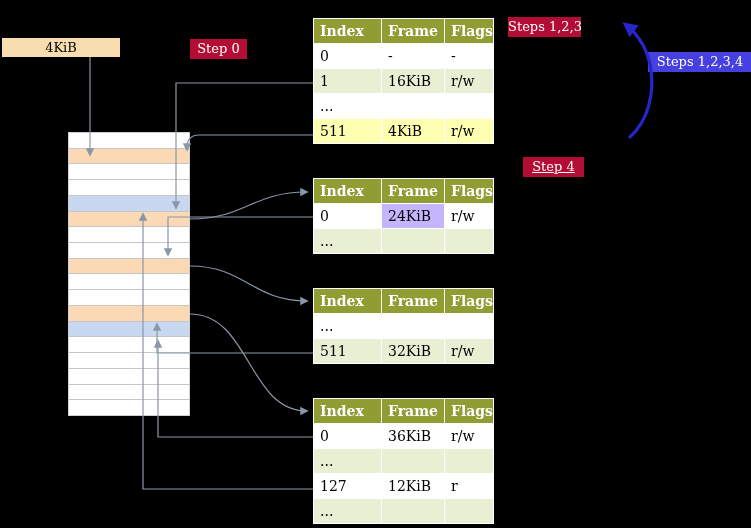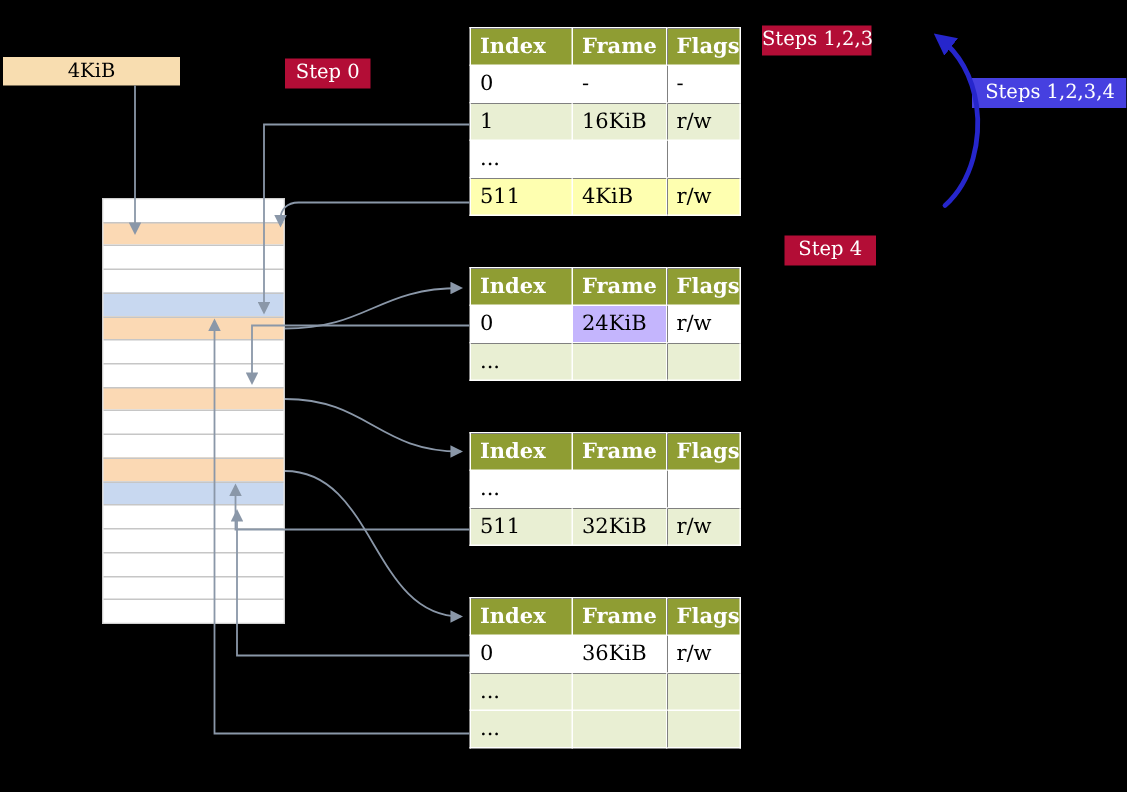--- a/index.html
+++ b/index.html
@@ -38,21 +38,21 @@
 </head>
 <body>
 
 <div class="canvas">
 
   <div class="framebox" style="background: rgb(248, 221, 176);">4KiB</div>
 
   <div class="badge" id="b-step0" style="background: rgb(179, 13, 54);">Step 0</div>
   <div class="badge" id="b-steps123" style="background: rgb(179, 13, 54);">Steps 1,2,3</div>
   <div class="badge" id="b-steps1234" style="background: rgb(70, 64, 224);">Steps 1,2,3,4</div>
-  <div class="badge" id="b-step4" style="background: rgb(179, 13, 54);">Step 4</div>
+  <div class="badge" id="b-step4" style="background: rgb(179, 13, 54); text-decoration: underline;">Step 4</div>
 
   <div class="stack">
     <div class="cell" style="background: rgb(255, 255, 255);"></div>
     <div class="cell" style="background: rgb(251, 217, 180);"></div>
     <div class="cell" style="background: rgb(255, 255, 255);"></div>
     <div class="cell" style="background: rgb(255, 255, 255);"></div>
     <div class="cell" style="background: rgb(200, 216, 240);"></div>
     <div class="cell" style="background: rgb(251, 217, 180);"></div>
     <div class="cell" style="background: rgb(255, 255, 255);"></div>
     <div class="cell" style="background: rgb(255, 255, 255);"></div>
@@ -149,20 +149,25 @@
       <td style="background: rgb(255, 255, 255);">0</td>
       <td style="background: rgb(255, 255, 255);">36KiB</td>
       <td style="background: rgb(255, 255, 255);">r/w</td>
     </tr>
     <tr>
       <td style="background: rgb(233, 239, 211);">...</td>
       <td style="background: rgb(233, 239, 211);"></td>
       <td style="background: rgb(233, 239, 211);"></td>
     </tr>
     <tr>
+      <td style="background: rgb(255, 255, 255);">127</td>
+      <td style="background: rgb(255, 255, 255);">12KiB</td>
+      <td style="background: rgb(255, 255, 255);">r</td>
+    </tr>
+    <tr>
       <td style="background: rgb(233, 239, 211);">...</td>
       <td style="background: rgb(233, 239, 211);"></td>
       <td style="background: rgb(233, 239, 211);"></td>
     </tr>
   </tbody>
     </table>
 
   <svg class="overlay" viewBox="0 0 751 528">
     <defs>
       <marker id="mgray" viewBox="0 0 10 10" refX="8" refY="5" markerWidth="7" markerHeight="7" orient="auto-start-reverse">

